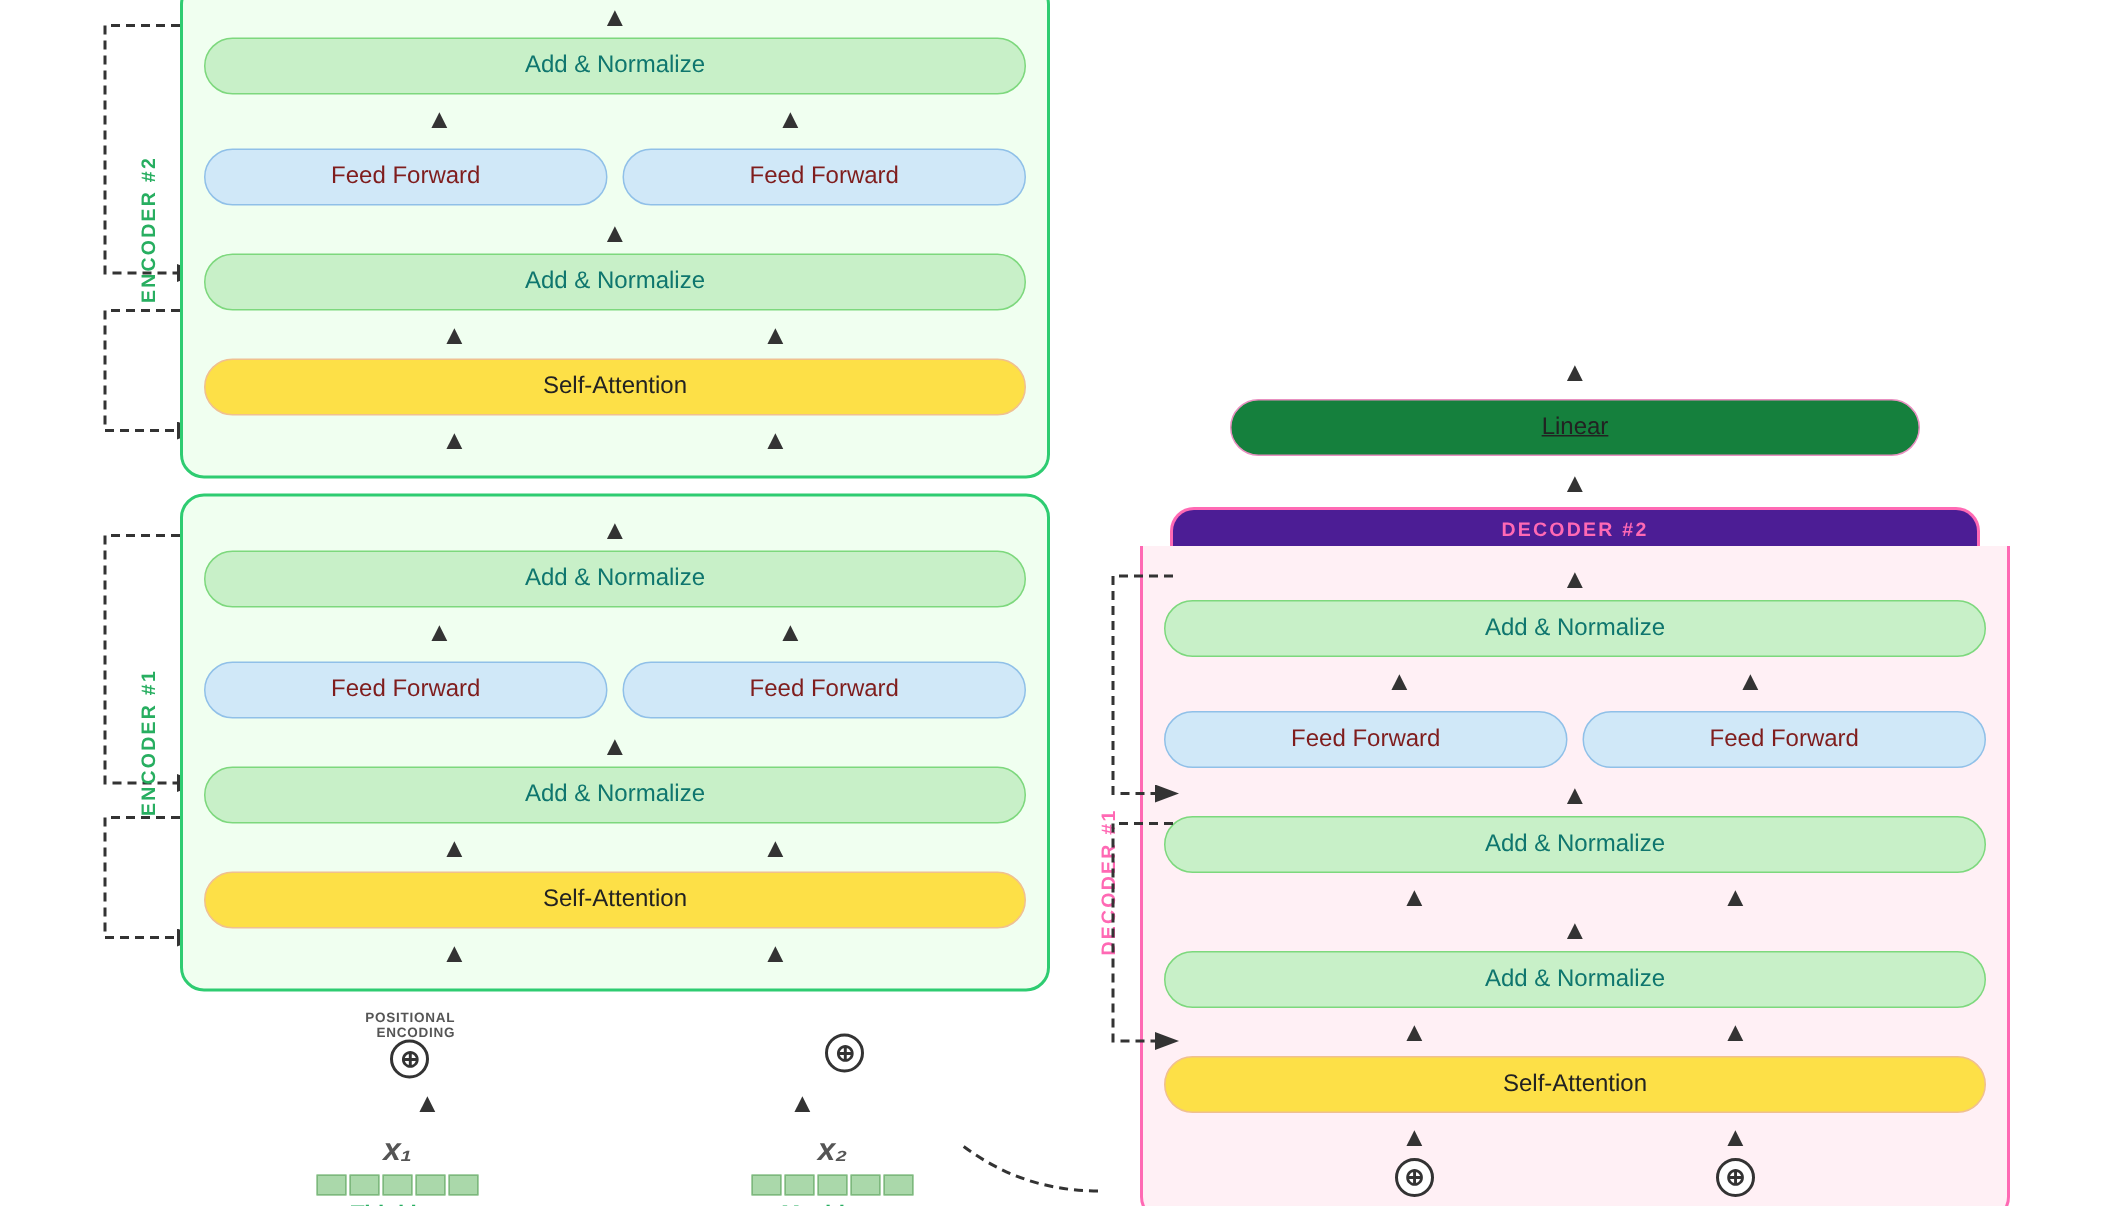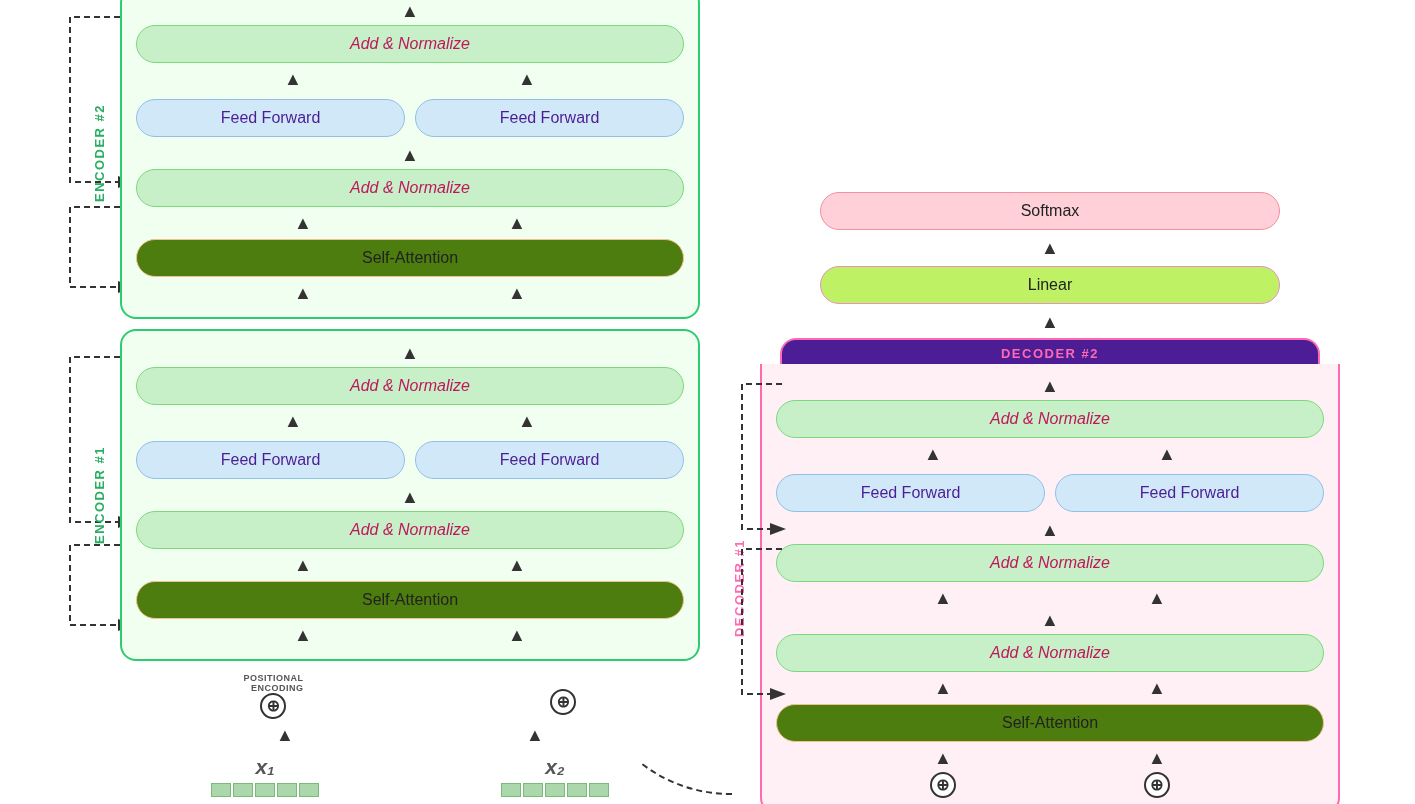--- a/index.html
+++ b/index.html
@@ -92,37 +92,37 @@
       border-radius: 30px;
       text-align: center;
       font-size: 16px;
       font-weight: 500;
       padding: 9px 10px;
       margin: 4px 0;
     }
     .block-green {
       background: #c8f0c8;
       border: 1.5px solid #7dd87d;
-      color: #be185d;
-      font-style: italic;
+      color: #0f766e;
     }
     .block-peach {
-      background: #4d7c0f;
+      background: #fde047;
       border: 1.5px solid #f0c090;
       color: #222;
     }
     .block-blue {
       background: #d0e8f8;
       border: 1.5px solid #90c0e8;
-      color: #4c1d95;
+      color: #7f1d1d;
     }
     .block-pink {
-      background: #bef264;
+      background: #15803d;
       border: 1.5px solid #e890c0;
       color: #222;
+      text-decoration: underline;
     }
     .block-softmax {
       background: #ffd0d8;
       border: 1.5px solid #f090a0;
       color: #222;
     }
 
     
     .ff-row {
       display: flex;
@@ -368,21 +368,20 @@
           </div>
           <span class="word-name">Machines</span>
         </div>
       </div>
     </div>
   </div>
 
   <div class="decoder-side">
 
     <div class="output-top">
-      <div class="block block-softmax" style="width:460px;">Softmax</div>
       <div class="arrow-single" style="width:460px;display:flex;justify-content:center;">
           <span class="arrow">▲</span>
         </div>
       <div class="block block-pink" style="width:460px;">Linear</div>
       <div class="arrow-single" style="width:460px;display:flex;justify-content:center;">
           <span class="arrow">▲</span>
         </div>
     </div>
 
     <div style="width:540px;text-align:center;border:2.5px solid #ff69b4;border-bottom:none;border-radius:16px 16px 0 0;padding:4px 0 2px 0;background:#4c1d95;">

